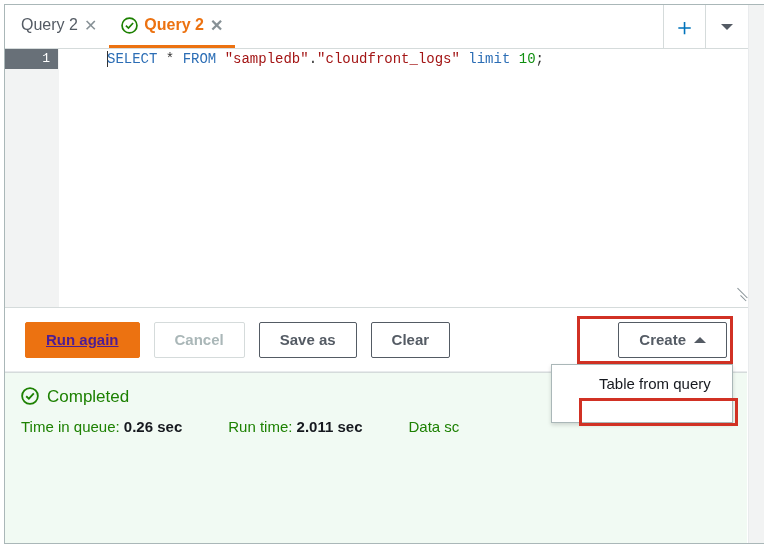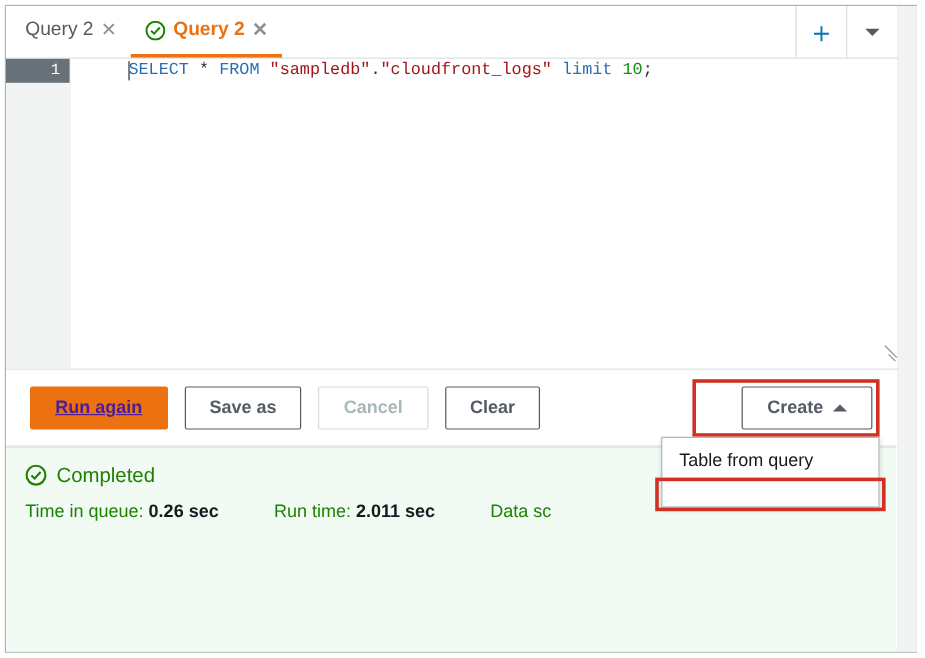--- a/index.html
+++ b/index.html
@@ -217,20 +217,21 @@
     border: 1px solid #aab7b8;
     box-shadow: 0 2px 4px rgba(0,0,0,.15);
     z-index: 5;
   }
   .dropdown-item {
     padding: 10px 14px;
     font-size: 15px;
     color: #16191f;
     cursor: pointer;
     position: relative;
+    margin-left: 33px;
   }
   .hl-view {
     left: -6px; right: -6px; top: -4px; bottom: -4px;
   }
 
   
   .results {
     flex: 1;
     background: #f1faf3;
     border-top: 1px solid #d5dbdb;
@@ -288,22 +289,22 @@
     </div>
     <div class="code"><span class="cursor"></span><span class="kw">SELECT</span> <span class="op">*</span> <span class="kw">FROM</span> <span class="str">"sampledb"</span><span class="pun">.</span><span class="str">"cloudfront_logs"</span> <span class="kw">limit</span> <span class="num">10</span><span class="pun">;</span>
       <div class="resize-handle"></div>
     </div>
   </div>
   <div class="editor-border-bottom"></div>
 
 
   <div class="actions-row">
     <button class="btn primary">Run again</button>
+    <button class="btn disabled">Cancel</button>
     <button class="btn">Save as</button>
-    <button class="btn disabled">Cancel</button>
     <button class="btn">Clear</button>
     <div style="flex:1"></div>
     <div class="create-wrap">
       <button class="btn">
         <span>Create</span>
         <span class="caret-up"></span>
       </button>
       <div class="highlight-box hl-create"></div>
       <div class="dropdown">
         <div class="dropdown-item">Table from query</div>

